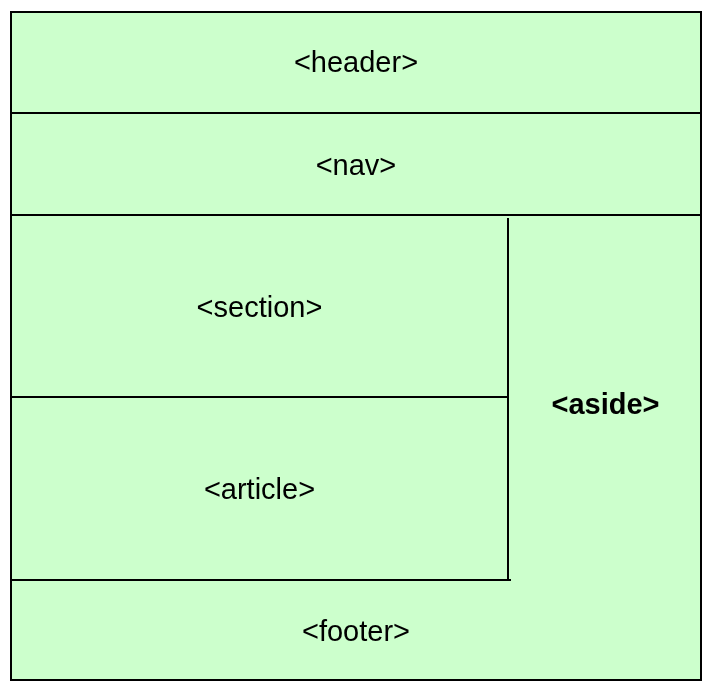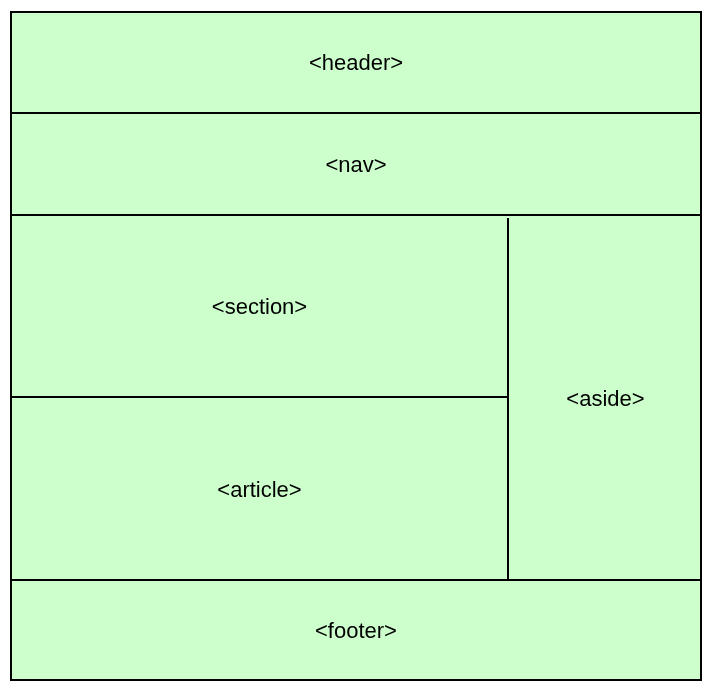--- a/index.html
+++ b/index.html
@@ -41,21 +41,21 @@
     position: absolute;
     box-sizing: border-box;
     background: #ccffcc;
     display: flex;
     align-items: center;
     justify-content: center;
   }
 
   .region-label {
     font-family: "Liberation Sans", sans-serif;
-    font-size: 22px;
+    font-size: 29px;
     line-height: 1;
     color: #000000;
     letter-spacing: 0px;
     white-space: nowrap;
     -webkit-font-smoothing: none;
   }
 
   
 
   
@@ -113,23 +113,24 @@
     left: 0;
     top: 182px;
     width: 495px;
     height: 179px;
     text-align: center;
   }
 
   
   #region-aside {
     left: 499px;
-    top: 0;
+    top: 6px;
     width: 189px;
     height: 361px;
+    font-weight: bold;
   }
 
   
   #region-footer {
     left: 0;
     top: 570px;
     width: 688px;
     height: 96px;
   }
 </style>

